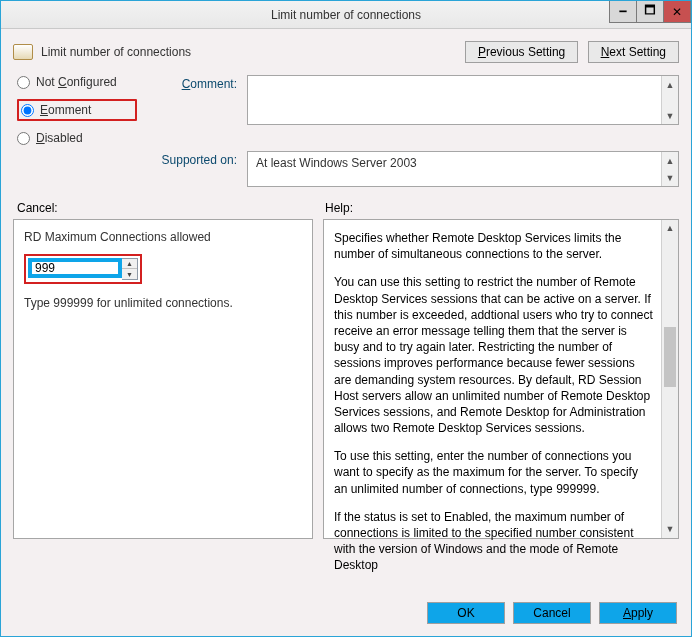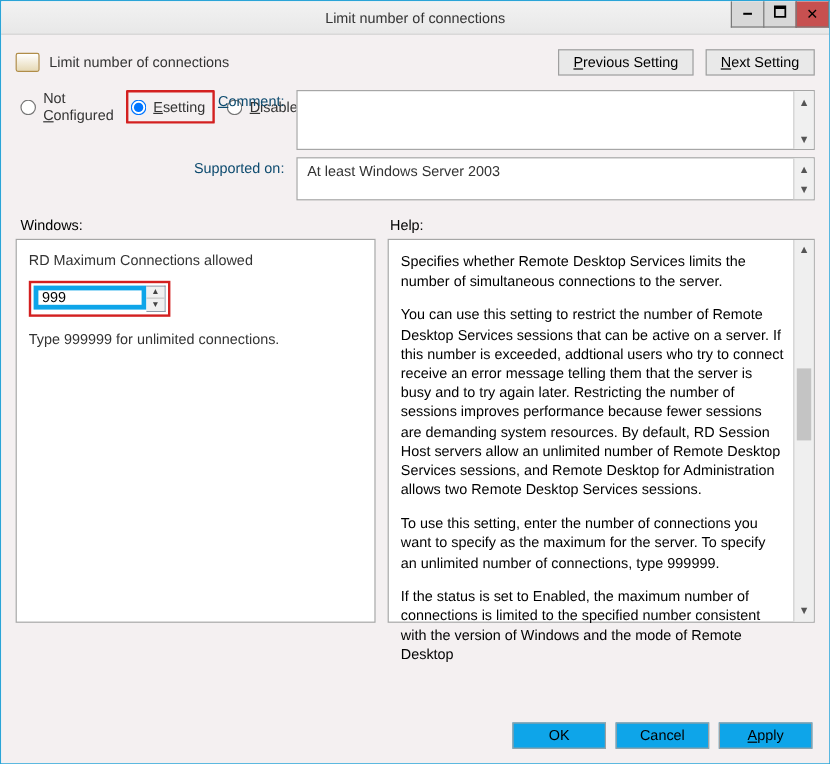--- a/index.html
+++ b/index.html
@@ -68,21 +68,21 @@
   .hdr-title { color:#333; }
   .top-btn {
     background:#e9e9e9;
     border:1px solid #9f9f9f;
     padding:3px 12px;
     font-size:12px;
     font-family:inherit;
     margin-left:6px;
   }
   .top-btn u { text-decoration: underline; }
-  .radios { display:flex; gap:10px; margin-left:4px;}
+  .radios { display:flex; flex-direction:column; gap:10px; margin-left:4px;justify-content:center;}
   .radio-row { display:flex; align-items:center; gap:6px; }
   .radio-row label { color:#333; }
   .radio-row label u { text-decoration: underline; }
   .enabled-box {
     border: 2px solid #d32020;
     padding: 2px 6px 2px 2px;
     display:inline-flex; align-items:center; gap:6px;
     border-radius:1px;
   }
   .top-grid {
@@ -197,21 +197,21 @@
 
   <div class="top-grid">
     <div class="radios">
       <div class="radio-row">
         <input type="radio" name="st" style="">
         <label><span>Not </span><u>C</u><span>onfigured</span></label>
       </div>
       <div class="enabled-box">
         <div class="radio-row">
           <input type="radio" name="st" checked="" style="">
-          <label><u>E</u><span>setting</span></label>
+          <label><u>E</u><span>omment</span></label>
         </div>
       </div>
       <div class="radio-row">
         <input type="radio" name="st" style="">
         <label><u>D</u><span>isabled</span></label>
       </div>
     </div>
     <div class="label-right"><u>C</u><span>omment:</span></div>
     <div class="textbox comment-box">
       <div class="scroll-stub">
@@ -227,21 +227,21 @@
     <div class="textbox supported-box">
       <div class="supported-text">At least Windows Server 2003</div>
       <div class="scroll-stub">
         <div class="scroll-arrow">▲</div>
         <div class="scroll-arrow">▼</div>
       </div>
     </div>
   </div>
 
   <div class="mid-labels">
-    <div class="opt-l">Windows:</div>
+    <div class="opt-l">Cancel:</div>
     <div>Help:</div>
   </div>
 
   <div class="panels">
     <div class="panel options">
       <div class="opt-label">RD Maximum Connections allowed</div>
       <div class="spin-wrap">
         <input class="spin-input" value="999" style="">
         <div class="spin-btns">
           <div>▲</div>

